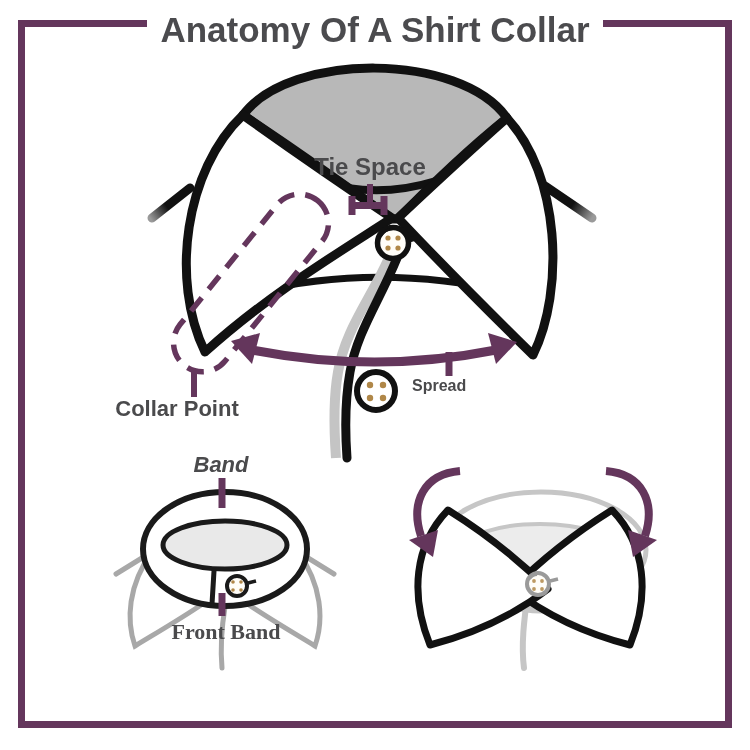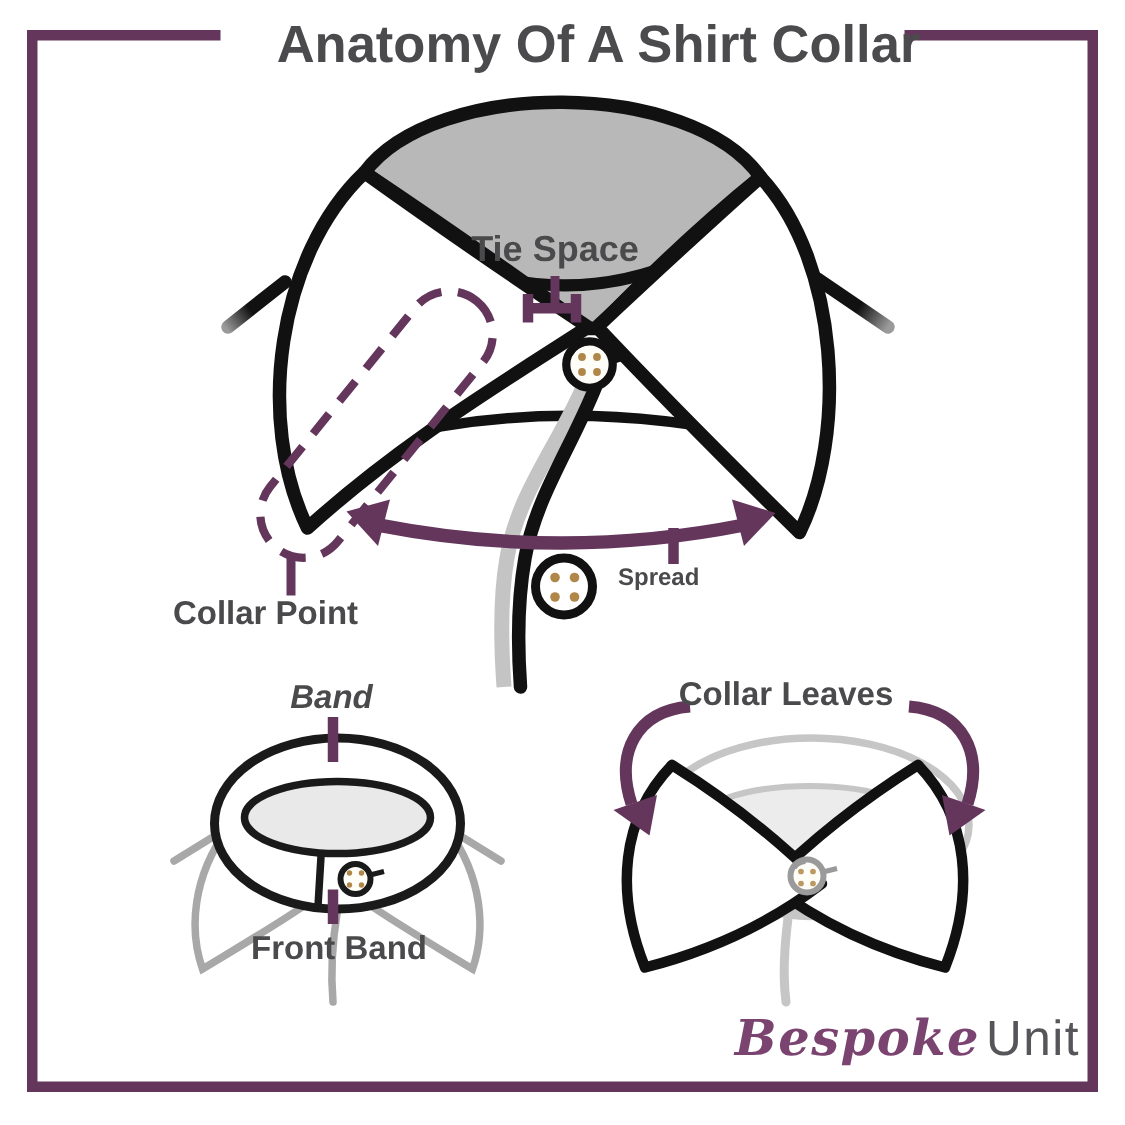--- a/index.html
+++ b/index.html
@@ -22,31 +22,30 @@
   .frame-bar{position:absolute;background:var(--purple);}
   .frame-left{left:18px;top:20px;width:7px;height:708px;}
   .frame-right{left:725px;top:20px;width:7px;height:708px;}
   .frame-bottom{left:18px;top:721px;width:714px;height:7px;}
   .frame-top-left{left:18px;top:20px;width:129px;height:7px;}
   .frame-top-right{left:603px;top:20px;width:129px;height:7px;}
   .page-title{
     position:absolute;left:375px;top:10px;transform:translateX(-50%);
     font-size:35px;font-weight:600;letter-spacing:0px;color:var(--title-gray);
     white-space:nowrap;
-    margin-left:24px;
   }
   .dlabel{
     position:absolute;transform:translateX(-50%);
     font-weight:700;color:var(--label-gray);white-space:nowrap;
   }
   .lbl-tie-space{left:370px;top:153px;font-size:24px;}
   .lbl-collar-point{left:177px;top:396px;font-size:22px;}
   .lbl-spread{left:412px;top:377px;font-size:16px;transform:none;}
   .lbl-band{left:221px;top:452px;font-size:22px;font-style:italic;}
-  .lbl-front-band{left:226px;top:619px;font-size:22px;}
+  .lbl-front-band{left:226px;top:619px;font-size:22px;font-family:Liberation Serif, serif;}
   .lbl-collar-leaves{left:524px;top:450px;font-size:22px;}
   .art{position:absolute;left:0;top:0;}
   .logo{
     position:absolute;right:30px;top:672px;white-space:nowrap;
   }
   .logo-script{
     font-family:"DejaVu Serif",serif;font-style:italic;font-weight:700;
     font-size:33px;color:#7b4470;letter-spacing:1px;
   }
   .logo-plain{
@@ -191,19 +190,15 @@
         <polygon class="purple-fill" points="633,557 657,540 628,530"></polygon>
       </g>
     </g>
   </svg>
 
   <div class="dlabel lbl-collar-point">Collar Point</div>
   <div class="dlabel lbl-tie-space">Tie Space</div>
   <div class="dlabel lbl-spread">Spread</div>
   <div class="dlabel lbl-band">Band</div>
   <div class="dlabel lbl-front-band">Front Band</div>
-  <div class="dlabel lbl-collar-leaves">Collar Leaves</div>
-
-  <div class="logo">
-    <span class="logo-script">Bespoke</span><span class="logo-plain">Unit</span>
-  </div>
+
 
 </div>
 
 </body></html>

